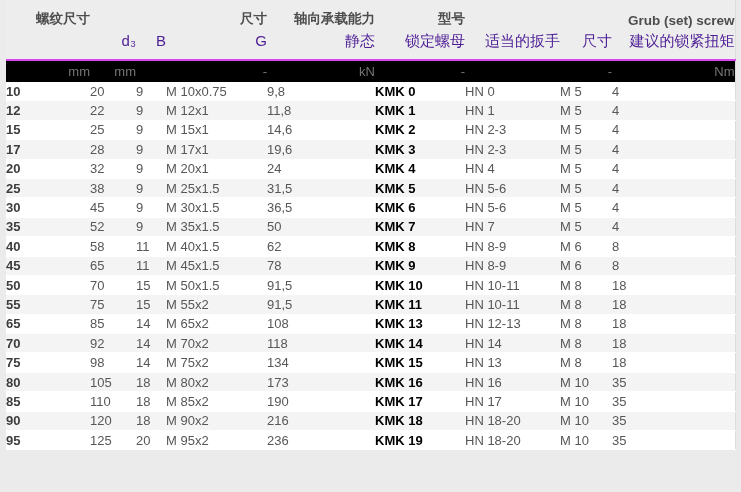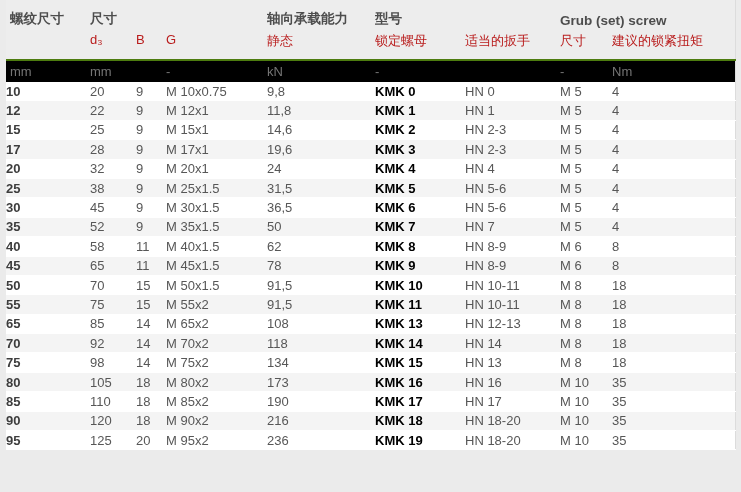--- a/index.html
+++ b/index.html
@@ -20,41 +20,41 @@
     border-collapse: collapse;
     table-layout: fixed;
     width: 729px;
     background: #ffffff;
     border-right: 1px solid #dcdcdc;
     border-bottom: 1px solid #d9d9d9;
   }
   
   thead th {
     background: #ededed;
-    text-align: left;
+    text-align: right;
     font-weight: normal;
     padding: 0;
     white-space: nowrap;
     overflow: hidden;
     margin-top: 6px;
   }
   tr.h1 th {
     height: 28px;
     vertical-align: bottom;
     padding-bottom: 1px;
     font-size: 13.5px;
     color: #4d4d4d;
   }
   tr.h2 th {
     height: 27px;
     vertical-align: top;
     padding-top: 3px;
-    font-size: 13px;
-    color: #b91c1c;
-    border-bottom: 2px solid #4d7c0f;
+    font-size: 15px;
+    color: #4c1d95;
+    border-bottom: 2px solid #d946ef;
   }
   tr.h1 th.b { font-weight: bold; }
   tr.units th {
     height: 21px;
     background: #000000;
     vertical-align: middle;
     font-size: 13px;
     color: #757575;
   }
   thead th:first-child { padding-left: 4px; }

